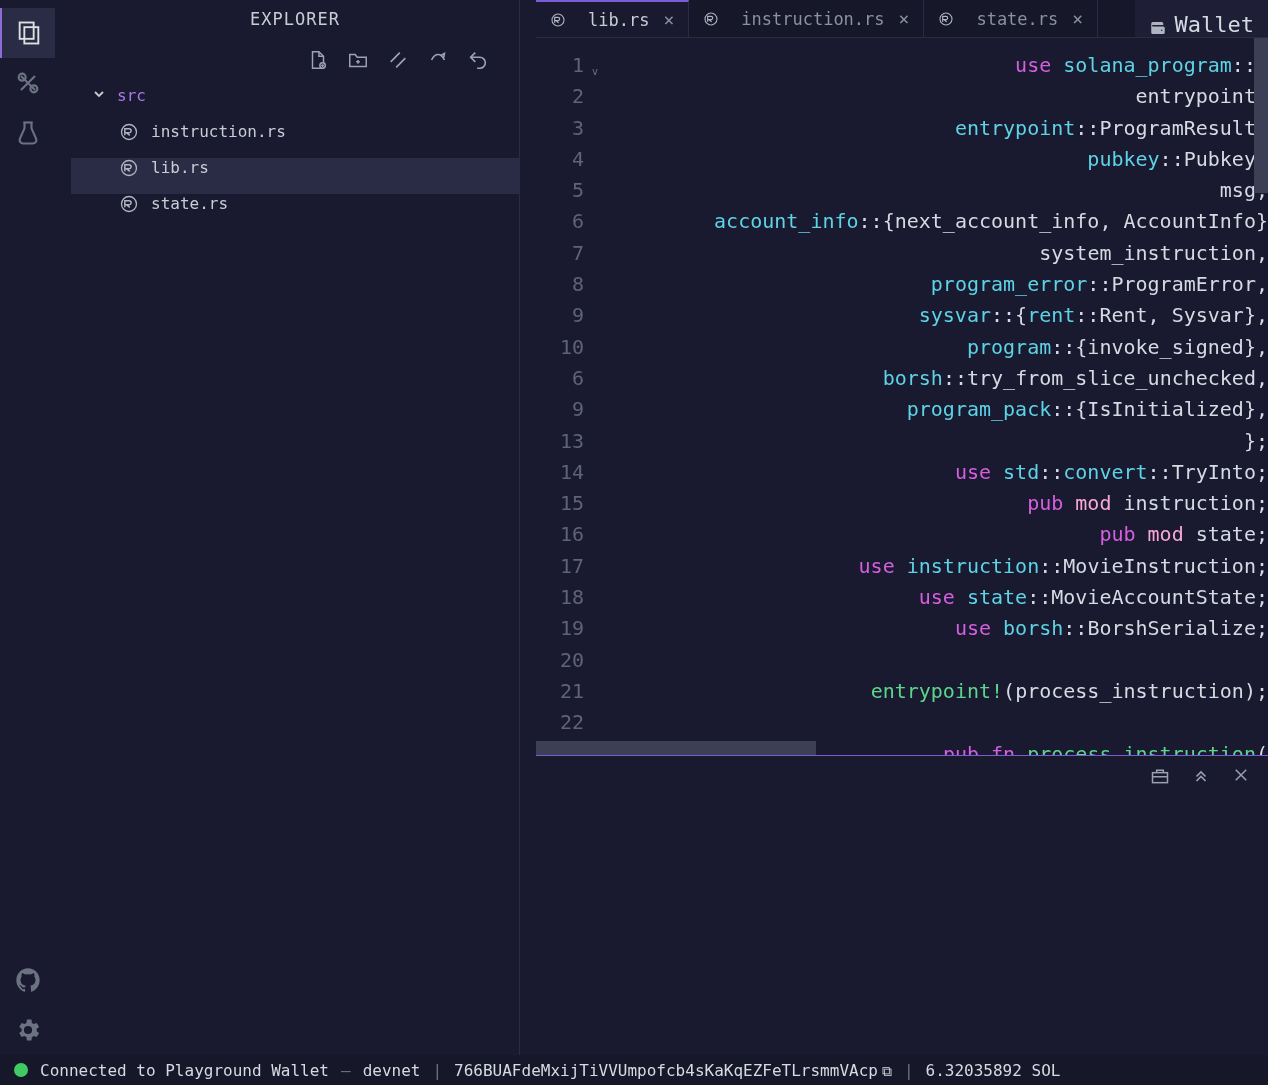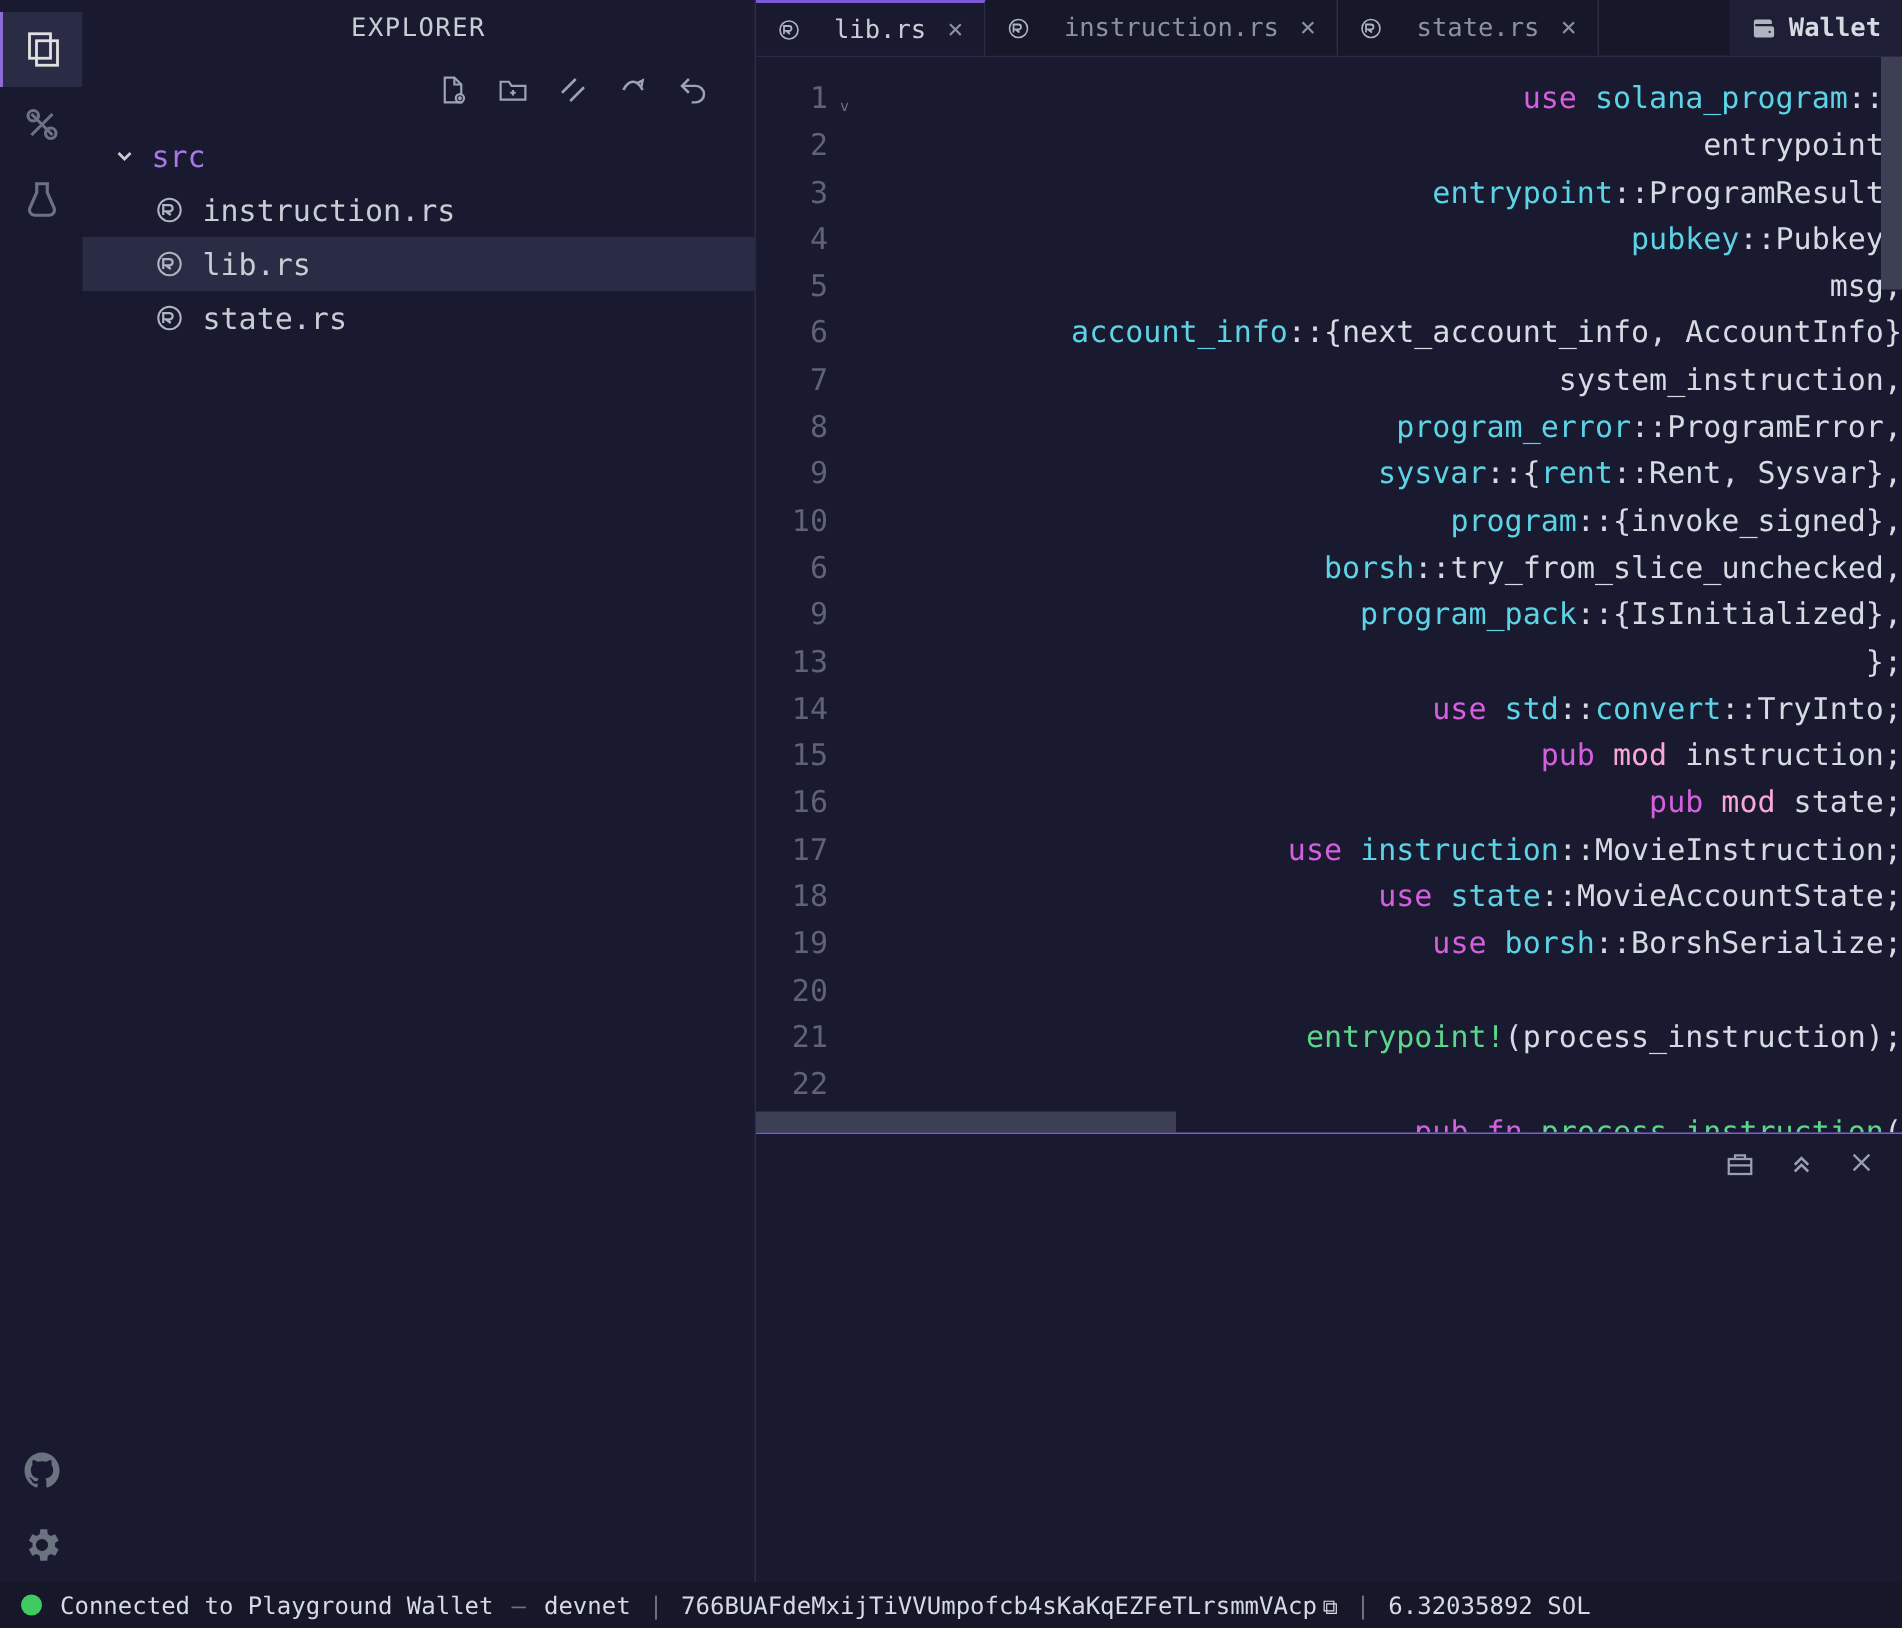--- a/index.html
+++ b/index.html
@@ -6,21 +6,21 @@
     body {
       font-family: 'Consolas', 'Monaco', monospace;
       background: #191a30;
       color: #cdd6e0;
       width: 1268px;
       height: 1085px;
       overflow: hidden;
       display: flex;
       flex-direction: column;
     }
-    .main-area { display: flex; flex: 1; overflow: hidden; }
+    .main-area { display: flex; flex: 1; overflow: hidden; gap: 16px; }
     .activity-bar {
       width: 55px;
       background: #191a30;
       display: flex;
       flex-direction: column;
       align-items: center;
       padding-top: 8px;
     }
     .activity-icon {
       width: 55px; height: 50px;
@@ -61,25 +61,25 @@
     }
     .sidebar-toolbar-icon {
       width: 22px; height: 22px;
       color: #9ba4b0;
       cursor: pointer;
       display: flex; align-items: center; justify-content: center;
     }
     .file-tree { padding: 4px 0; }
     .tree-folder, .tree-file {
       display: flex;
-      align-items: center;
+      align-items: flex-start;
       height: 36px;
       padding-left: 20px;
       cursor: pointer;
-      font-size: 20px;
+      font-size: 16px;
     }
     .tree-folder { color: #a879e6; }
     .chevron-icon { margin-right: 10px; width: 16px; height: 16px; }
     .tree-file {
       padding-left: 48px;
       color: #c8cdd4;
     }
     .tree-file.active { background: #2a2c45; }
     .rust-icon {
       width: 20px; height: 20px;
@@ -115,28 +115,27 @@
       color: #c8cdd4;
       border-top: 2px solid #7c5cd6;
     }
     .tab-close {
       font-size: 18px;
       color: #8a91a0;
       margin-left: 4px;
     }
     .wallet-tab {
       display: flex;
-      align-items: center;
+      align-items: flex-end;
       padding: 0 14px;
       gap: 8px;
-      font-size: 17px;
+      font-size: 22px;
       color: #d6dae2;
       background: #1e1f36;
       margin-left: auto;
-      font-weight: bold;
     }
     .code-area {
       flex: 1;
       display: flex;
       overflow: hidden;
       font-family: 'Consolas','Monaco',monospace;
       font-size: 20px;
       position: relative;
     }
     .gutter {

